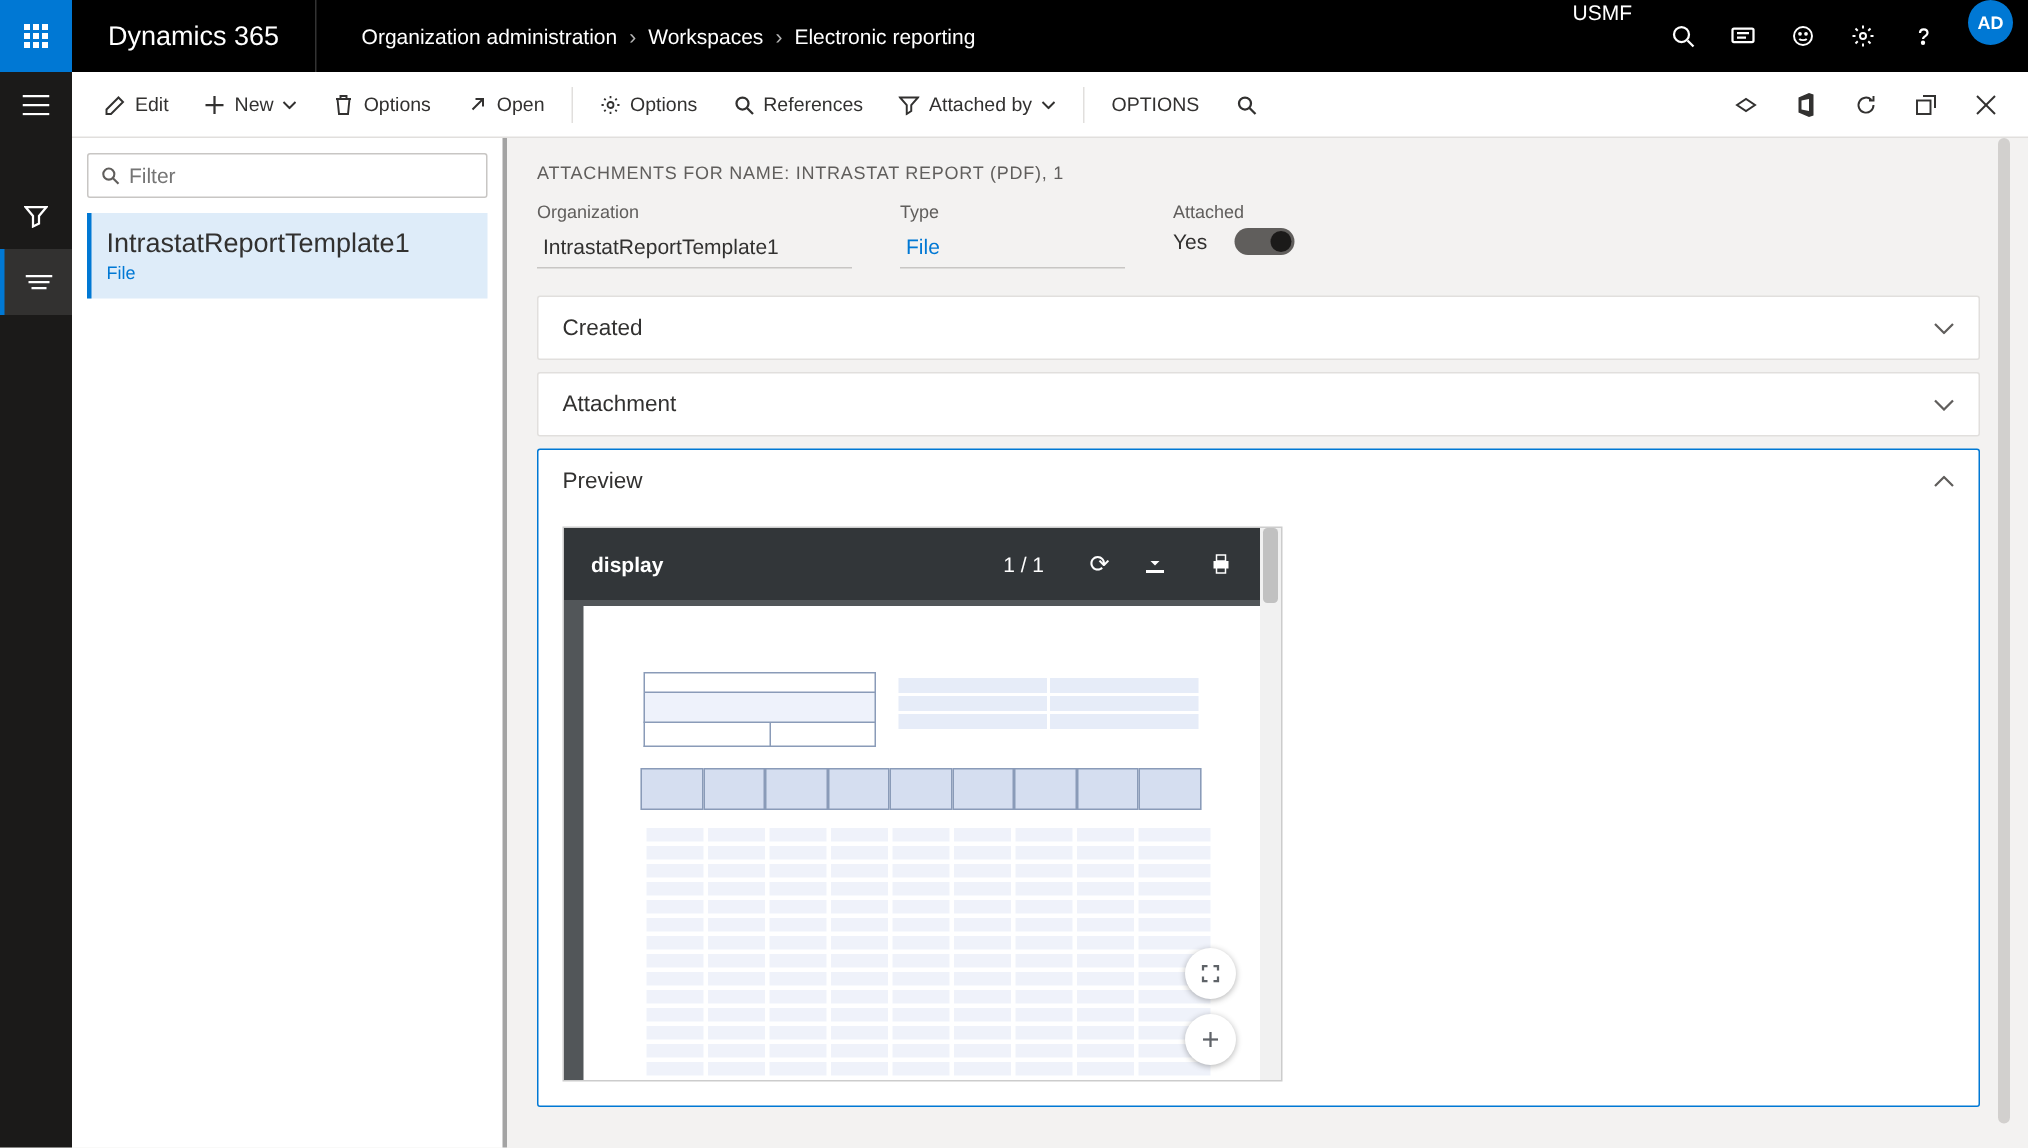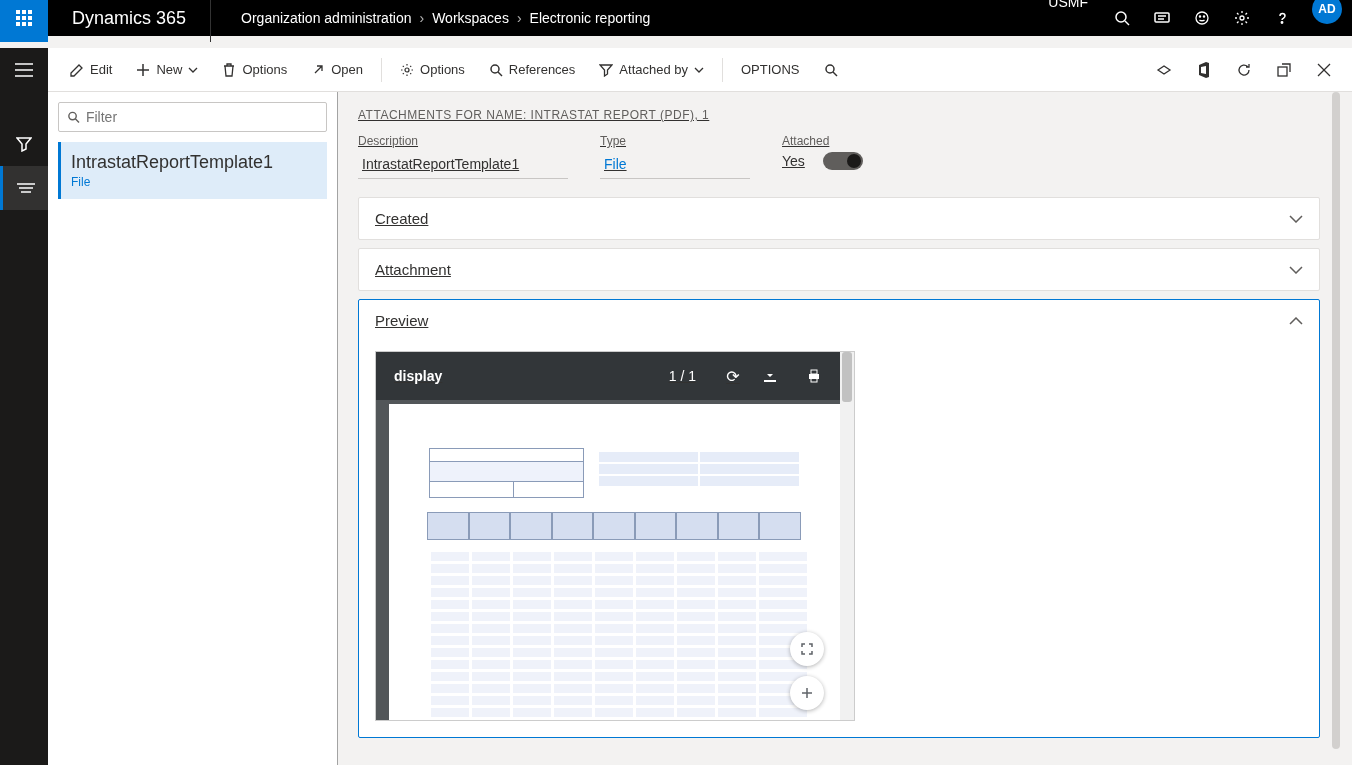--- a/index.html
+++ b/index.html
@@ -1,19 +1,19 @@
 <!DOCTYPE html>
 <html><head>
 <meta charset="utf-8">
 <style>
 * { box-sizing: border-box; margin: 0; padding: 0; }
 body { font-family: "Segoe UI", -apple-system, sans-serif; font-size: 13px; color: #323130; overflow: hidden; width: 1352px; height: 765px; background: #f3f2f1; }
 
 
-.topbar { background: #000; height: 36px; display: flex; align-items: center; color: #fff; }
+.topbar { background: #000; height: 48px; display: flex; align-items: center; color: #fff; }
 .waffle { width: 48px; height: 48px; display: flex; align-items: center; justify-content: center; background: #0078d4; cursor: pointer; }
 .waffle-grid { display: grid; grid-template-columns: repeat(3,4px); grid-auto-rows: 4px; gap: 2px; }
 .waffle-grid span { background: #fff; }
 .brand { padding: 0 24px; font-size: 18px; font-weight: 400; border-right: 1px solid #333; height: 48px; display: flex; align-items: center; }
 .module { padding: 0 26px; font-size: 18px; }
 .breadcrumb { display: flex; align-items: center; gap: 8px; margin-left: 30px; font-size: 14px; }
 .breadcrumb .chev { opacity: .7; }
 .top-right { margin-left: auto; display: flex; align-items: flex-start; height: 48px; }
 .top-right .company { padding: 0 14px; font-size: 14px; }
 .top-icon { width: 40px; height: 48px; display: flex; align-items: center; justify-content: center; cursor: pointer; font-size: 16px; }
@@ -25,28 +25,28 @@
 .rail-selected { background: #323130; border-left: 3px solid #0078d4; }
 
 
 .actionpane { position: absolute; top: 48px; left: 48px; right: 0; height: 44px; background: #fff; border-bottom: 1px solid #e1dfdd; display: flex; align-items: center; padding: 0 12px; gap: 4px; }
 .action-btn { display: flex; align-items: center; gap: 6px; padding: 6px 10px; cursor: pointer; border-radius: 2px; }
 .action-sep { width: 1px; height: 24px; background: #e1dfdd; margin: 0 4px; }
 .action-right { margin-left: auto; display: flex; align-items: center; gap: 8px; }
 .action-right .ic { width: 32px; height: 32px; display: flex; align-items: center; justify-content: center; cursor: pointer; }
 
 
-.listpane { position: absolute; top: 92px; left: 48px; width: 290px; bottom: 0; background: #fff; border-right: 1px solid #a3a3a3; padding: 10px; }
+.listpane { position: absolute; top: 92px; left: 48px; width: 290px; bottom: 0; background: #fff; border-right: 3px solid #a3a3a3; padding: 10px; }
 .filterbox { display: flex; align-items: center; gap: 6px; border: 1px solid #c8c6c4; padding: 6px 8px; border-radius: 2px; }
 .filterbox input { border: none; outline: none; width: 100%; font-size: 14px; }
 .list-item { margin-top: 10px; padding: 10px 10px; background: #deecf9; border-left: 3px solid #0078d4; cursor: pointer; }
 .list-item .title { font-size: 18px; }
 .list-item .sub { font-size: 12px; color: #0078d4; margin-top: 2px; }
 
-.content { position: absolute; top: 92px; left: 338px; right: 0; bottom: 0; overflow-y: auto; padding: 16px 32px 16px 20px; background: #f3f2f1; text-decoration: underline; }
+.content { position: absolute; top: 92px; left: 338px; right: 0; bottom: 0; overflow-y: auto; padding: 16px 32px 16px 20px; background: #f3f2f1; }
 .attach-heading { font-size: 12px; letter-spacing: .5px; color: #605e5c; text-transform: uppercase; margin-bottom: 12px; }
 .field-row { display: flex; gap: 32px; margin-bottom: 18px; }
 .field { display: flex; flex-direction: column; gap: 4px; }
 .field-label { font-size: 12px; color: #605e5c; }
 .field-val { font-size: 14px; padding: 4px 0 6px 4px; border-bottom: 1px solid #c8c6c4; min-width: 200px; }
 .field-link { color: #0078d4; }
 .toggle-wrap { display: flex; align-items: center; gap: 18px; }
 .toggle { width: 40px; height: 18px; background: #605e5c; border-radius: 10px; position: relative; }
 .toggle::after { content: ""; position: absolute; right: 2px; top: 2px; width: 14px; height: 14px; background: #1b1a19; border-radius: 50%; }
 
@@ -269,21 +269,21 @@
     <div class="title">IntrastatReportTemplate1</div>
     <div class="sub">File</div>
   </div>
 </div>
 
 <div class="content">
   <div class="attach-heading">ATTACHMENTS FOR NAME: INTRASTAT REPORT (PDF), 1</div>
 
   <div class="field-row">
     <div class="field">
-      <div class="field-label">Description</div>
+      <div class="field-label">Organization</div>
       <div class="field-val" style="min-width:210px">IntrastatReportTemplate1</div>
     </div>
     <div class="field">
       <div class="field-label">Type</div>
       <div class="field-val field-link" style="min-width:150px">File</div>
     </div>
     <div class="field">
       <div class="field-label">Attached</div>
       <div class="toggle-wrap">
         <span style="font-size:14px">Yes</span>

